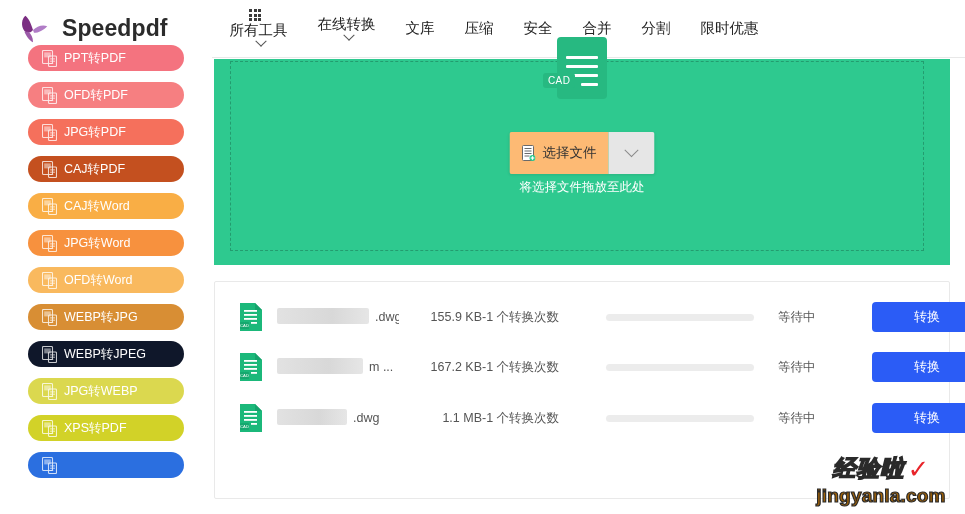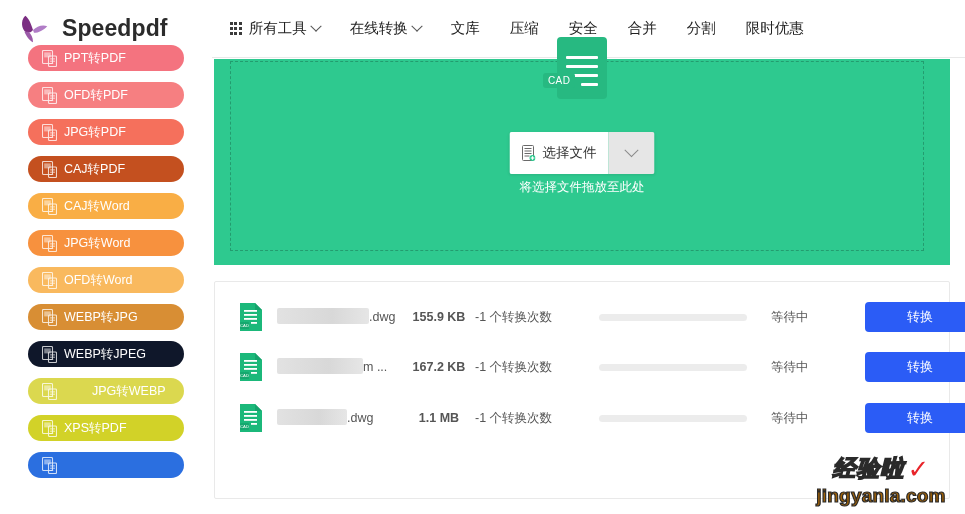--- a/index.html
+++ b/index.html
@@ -29,20 +29,21 @@
   }
   .nav {
     display: flex; align-items: center;
     margin-left: 62px;
   }
   .nav-item {
     display: flex; align-items: center;
     font-size: 14.5px; color: #222;
     margin-right: 30px; cursor: pointer;
     white-space: nowrap;
+    flex-direction: column;
   }
   .nav-item:last-child { margin-right: 0; }
   .grid-icon {
     display: inline-grid;
     grid-template-columns: repeat(3, 3px);
     grid-template-rows: repeat(3, 3px);
     gap: 1.6px; margin-right: 7px;
   }
   .grid-icon i { background: #3b3b3b; display: block; width: 3px; height: 3px; }
   .caret {
@@ -114,21 +115,21 @@
     border-radius: 3px; letter-spacing: .4px;
   }
   .select-box {
     position: absolute; left: 50%; top: 73px;
     transform: translateX(-50%);
     width: 145px; height: 42px;
     display: flex; border-radius: 2px; overflow: hidden;
     box-shadow: 0 1px 3px rgba(0,0,0,.10);
   }
   .select-main {
-    flex: 1; background: #ffffff;
+    flex: 1; background: #fdba74;
     display: flex; align-items: center;
     padding-left: 12px; cursor: pointer;
   }
   .file-glyph { width: 14px; height: 16px; margin-right: 7px; flex: none; }
   .select-main span { font-size: 13.5px; color: #333; }
   .select-arrow {
     width: 46px; background: #e6e6e6;
     display: flex; align-items: center; justify-content: center;
     cursor: pointer;
   }
@@ -156,35 +157,35 @@
     display: flex; align-items: center;
   }
   .filerow.r0 { top: 10px; }
   .filerow.r1 { top: 60px; }
   .filerow.r2 { top: 111px; }
 
   .doc-icon { width: 24px; height: 30px; margin-left: 24px; flex: none; }
 
   .fname-wrap {
     position: relative; width: 122px; margin-left: 14px; flex: none;
-    height: 20px; display: flex; align-items: center;
+    height: 20px; display: flex; align-items: center; padding-left: 6px;
   }
   .fname {
     font-size: 12.5px; color: #555;
     white-space: nowrap; overflow: hidden;
   }
   .redact {
     position: absolute; top: 1px; height: 16px;
     background: linear-gradient(90deg,#e2e2e2,#d8d8d8 60%,#e6e6e6);
     border-radius: 2px;
     filter: blur(.6px);
   }
   .fsize {
-    width: 72px; flex: none; text-align: center;
-    font-size: 12.5px; color: #555; margin-left: 4px; font-weight: bold;
+    width: 72px; flex: none; text-align: right;
+    font-size: 12.5px; color: #555; margin-left: 11px;
   }
   .fcount {
     width: 118px; flex: none;
     font-size: 12.5px; color: #555;
   }
   .progress {
     width: 148px; height: 7px; flex: none;
     background: #ececec; border-radius: 4px; margin-left: 6px;
   }
   .fstatus {
@@ -390,21 +391,21 @@
           <rect x="0.5" y="0.5" width="10" height="13" rx="1" fill="none" stroke="#fff" stroke-width="1.1" opacity=".9"></rect>
           <rect x="2.2" y="2.4" width="6.6" height="5" fill="#fff" opacity=".55"></rect>
           <rect x="6.5" y="6" width="8" height="10.5" rx="1" fill="none" stroke="#fff" stroke-width="1.1" opacity=".9"></rect>
           <rect x="8" y="8.4" width="5" height="1" fill="#fff" opacity=".8"></rect>
           <rect x="8" y="10.7" width="5" height="1" fill="#fff" opacity=".8"></rect>
           <rect x="8" y="13" width="3.2" height="1" fill="#fff" opacity=".8"></rect>
         </svg>
       </span>
       <span class="side-label">WEBP转JPEG</span>
     </div>
-    <div class="side-item" style="background: rgb(219, 216, 79); gap: 28px;">
+    <div class="side-item" style="background: rgb(219, 216, 79);">
       <span class="side-icon">
         <svg viewBox="0 0 15 17" width="15" height="17">
           <rect x="0.5" y="0.5" width="10" height="13" rx="1" fill="none" stroke="#fff" stroke-width="1.1" opacity=".9"></rect>
           <rect x="2.2" y="2.4" width="6.6" height="5" fill="#fff" opacity=".55"></rect>
           <rect x="6.5" y="6" width="8" height="10.5" rx="1" fill="none" stroke="#fff" stroke-width="1.1" opacity=".9"></rect>
           <rect x="8" y="8.4" width="5" height="1" fill="#fff" opacity=".8"></rect>
           <rect x="8" y="10.7" width="5" height="1" fill="#fff" opacity=".8"></rect>
           <rect x="8" y="13" width="3.2" height="1" fill="#fff" opacity=".8"></rect>
         </svg>
       </span>

